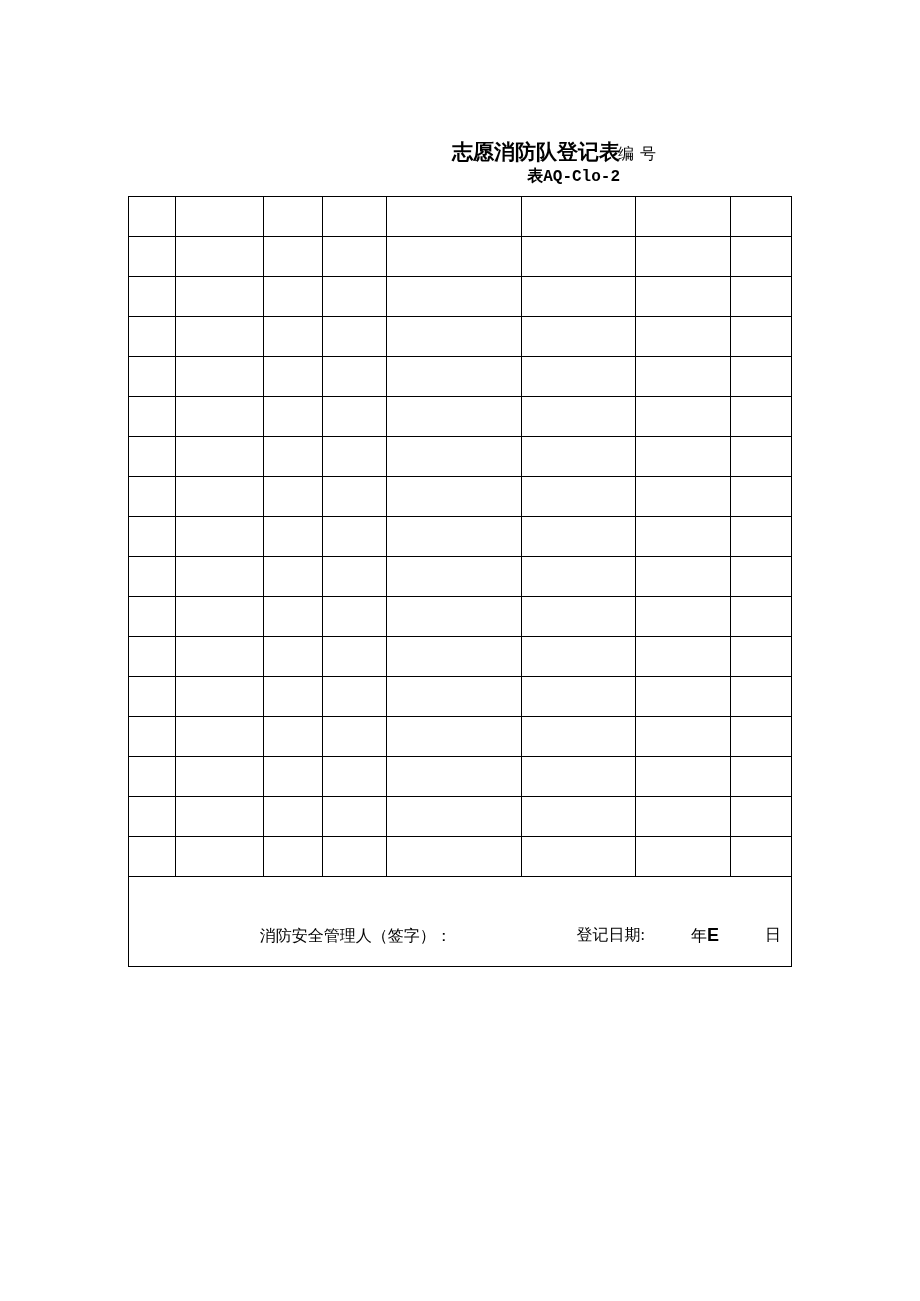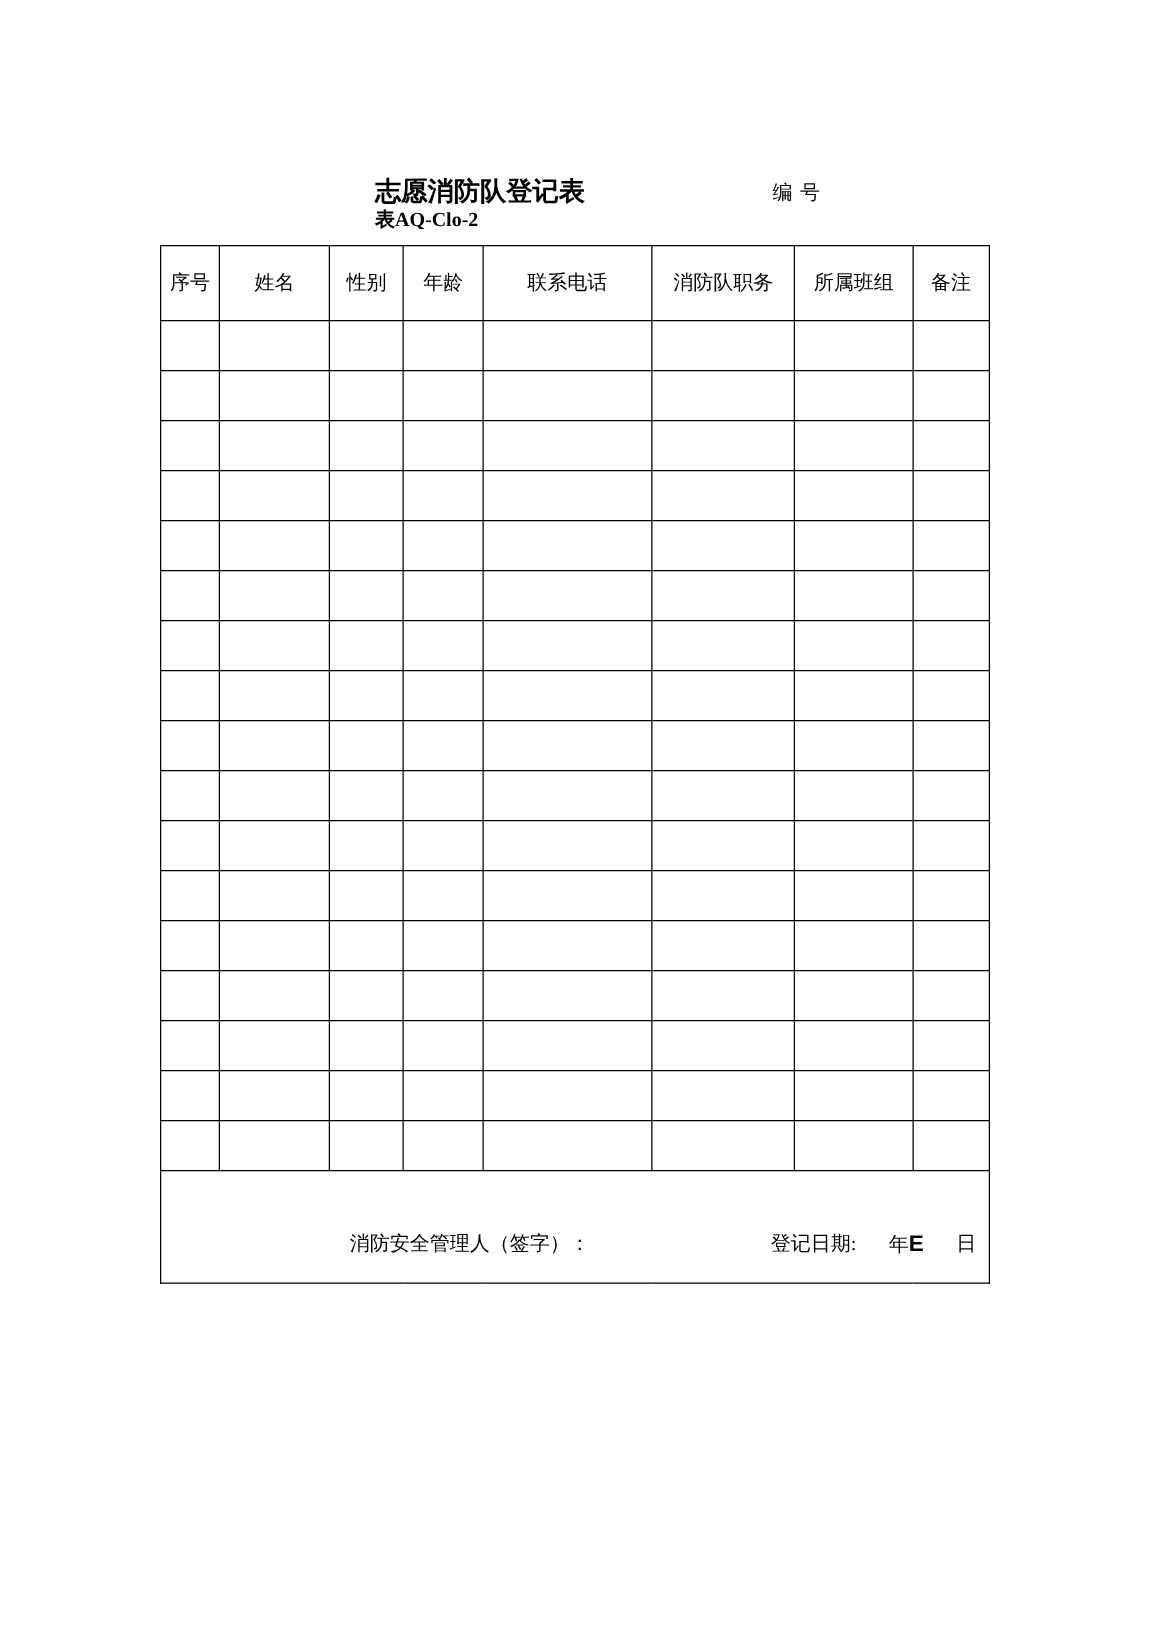--- a/index.html
+++ b/index.html
@@ -17,23 +17,24 @@
     }
     .page-container {
       padding: 140px 128px 0 128px;
     }
     .header-area {
       position: relative;
       margin-bottom: 8px;
       height: 48px;
     }
     .title-block {
-      text-align: left;
+      text-align: right;
       width: 320px;
       margin: 0 auto;
+      font-family: Liberation Mono, monospace;
     }
     .title-main {
       font-size: 21px;
       font-weight: bold;
       line-height: 1.3;
     }
     .title-sub {
       font-size: 16px;
       font-weight: bold;
       line-height: 1.3;
@@ -74,33 +75,33 @@
       text-align: left;
       padding-left: 18px;
     }
     .footer-cell {
       text-align: left;
       padding-left: 4px;
       position: relative;
     }
     .footer-content {
       display: flex;
-      align-items: flex-start;
+      align-items: flex-end;
       width: 100%;
       padding: 0 4px;
       margin-top: 28px;
     }
     .footer-left {
       flex: 1;
       padding-left: 2px;
     }
     .footer-right {
       display: flex;
       align-items: center;
-      gap: 26px;
+      gap: 46px;
       padding-right: 6px;
     }
     .notes {
       margin-top: 4px;
       font-size: 16px;
       line-height: 1.5;
     }
     .year-e {
       font-family: Arial, sans-serif;
       font-weight: bold;
@@ -127,30 +128,20 @@
       <col style="width:58px">
       <col style="width:62px">
       <col style="width:132px">
       <col style="width:112px">
       <col style="width:92px">
       <col style="width:60px">
     </colgroup>
 
     <tbody>
 
-    <tr class="row-header">
-      <th>序号</th>
-      <th>姓名</th>
-      <th>性别</th>
-      <th>年龄</th>
-      <th>联系电话</th>
-      <th>消防队职务</th>
-      <th>所属班组</th>
-      <th>备注</th>
-    </tr>
 
     <tr class="row-data">
           <td></td>
           <td></td>
           <td></td>
           <td></td>
           <td></td>
           <td></td>
           <td></td>
           <td></td>

